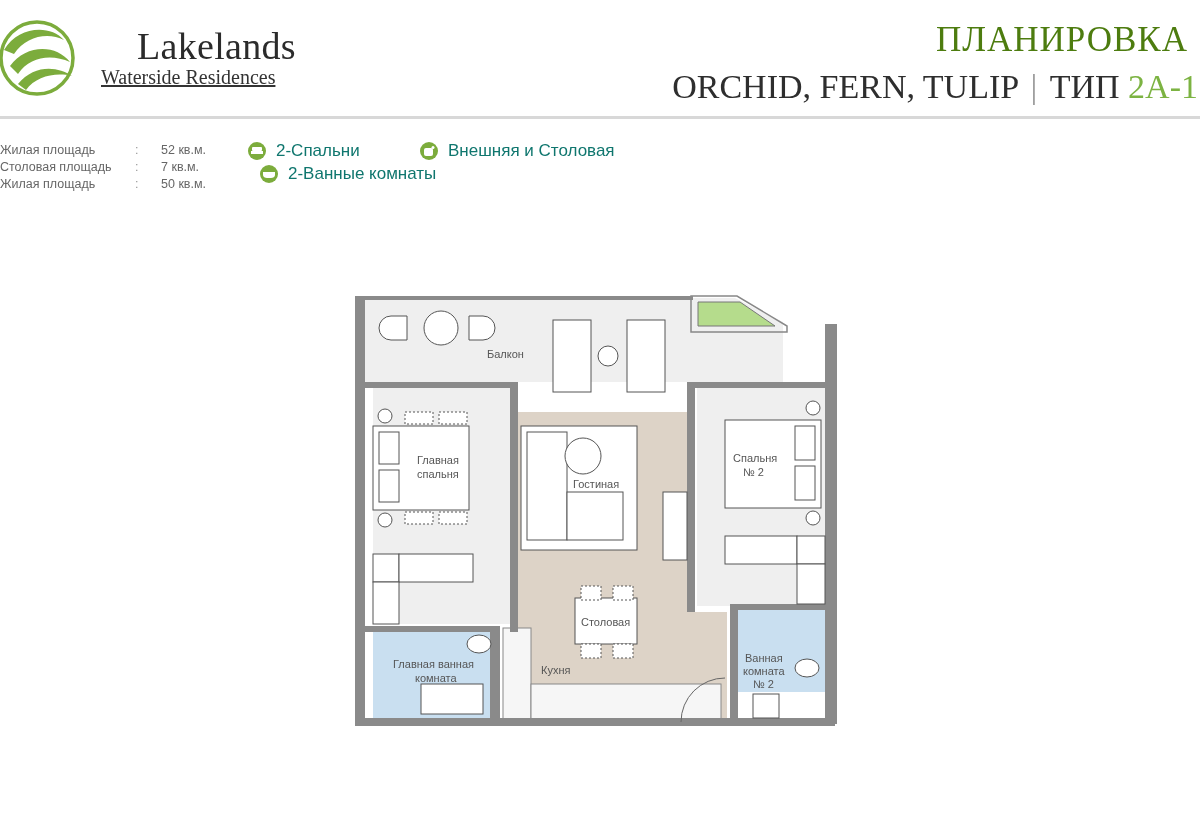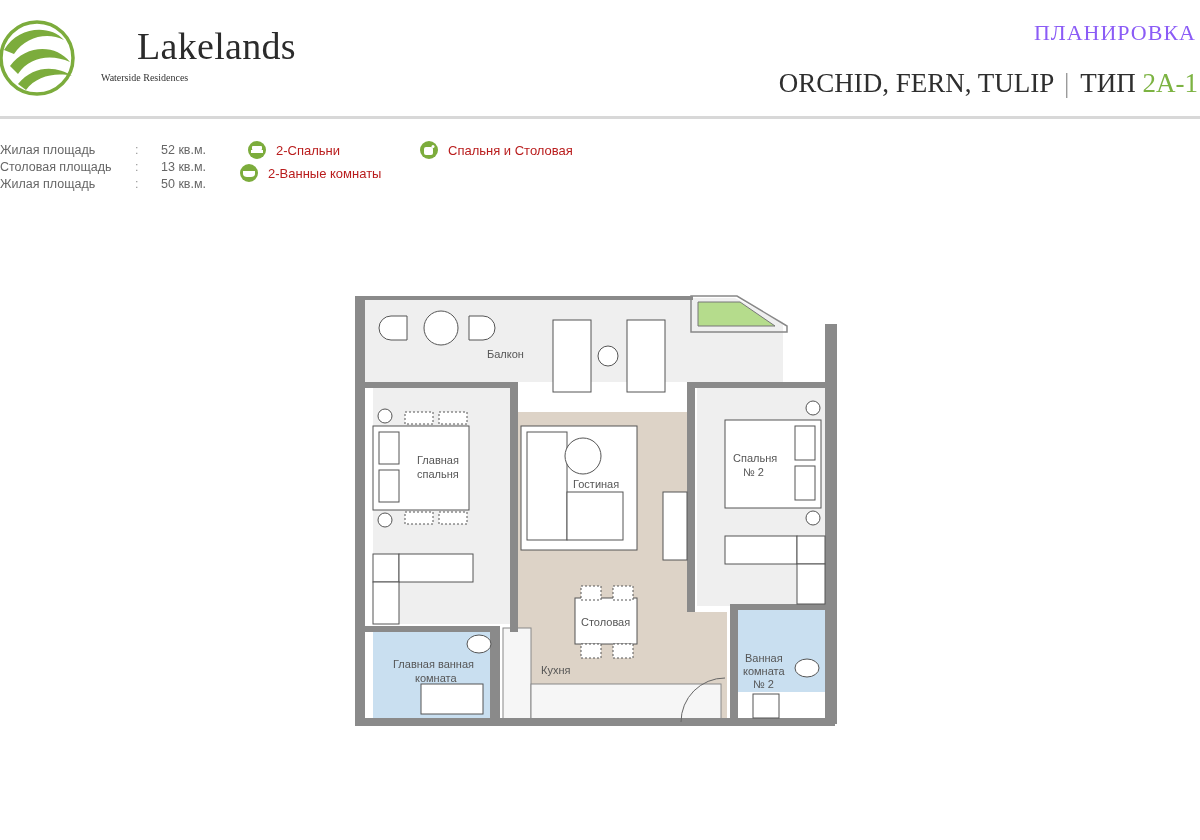--- a/index.html
+++ b/index.html
@@ -1,30 +1,30 @@
 <!DOCTYPE html>
 <html><head>
 <meta charset="utf-8">
 <style>
   html,body{margin:0;padding:0;background:#ffffff;}
   body{width:1200px;height:840px;position:relative;overflow:hidden;font-family:"Liberation Sans",sans-serif;color:#444;}
   .logo-mark{position:absolute;left:0;top:14px;width:78px;height:84px;}
   .brand-name{position:absolute;left:100px;top:24px;font-family:Liberation Serif, serif;font-size:38px;color:#2b2b2b;letter-spacing:0.3px;margin-left:37px;}
-  .brand-sub{position:absolute;left:101px;top:72px;font-family:"Liberation Serif",serif;font-size:10px;color:#333;}
-  .title-main{position:absolute;right:4px;top:20px;font-family:"Liberation Serif",serif;font-size:22px;color:#8b5cf6;letter-spacing:1px;}
-  .title-sub{position:absolute;right:2px;top:68px;font-family:"Liberation Serif",serif;font-size:27px;color:#2e2e2e;white-space:nowrap;margin-left:28px;}
+  .brand-sub{position:absolute;left:101px;top:66px;font-family:"Liberation Serif",serif;font-size:20px;color:#333;text-decoration:underline;}
+  .title-main{position:absolute;right:12px;top:20px;font-family:"Liberation Serif",serif;font-size:35px;color:#4d7c0f;letter-spacing:1px;}
+  .title-sub{position:absolute;right:2px;top:68px;font-family:"Liberation Serif",serif;font-size:34px;color:#2e2e2e;white-space:nowrap;margin-left:28px;}
   .title-sub .sep{color:#999;font-weight:normal;margin:0 4px;}
   .title-sub .type-code{color:#7cb342;}
   .divider{position:absolute;left:0;top:116px;width:1200px;height:3px;background:#d8d8d8;}
   .specs{position:absolute;left:0;top:142px;font-size:12.5px;color:#666;line-height:17px;}
   .spec-row{display:flex;}
   .spec-label{width:135px;}
   .spec-colon{width:26px;color:#999;}
   .spec-value{width:90px;}
-  .feature{position:absolute;display:flex;align-items:center;font-size:13px;color:#b91c1c;}
+  .feature{position:absolute;display:flex;align-items:center;font-size:17px;color:#0f766e;}
   .ficon{width:18px;height:18px;border-radius:50%;background:#7cac3c;margin-right:10px;position:relative;}
   .ficon svg{position:absolute;left:3px;top:4px;}
   .plan{position:absolute;left:355px;top:292px;width:490px;height:440px;}
   .lbl{font-family:"Liberation Sans",sans-serif;font-size:11px;fill:#555;}
 </style>
 </head>
 <body>
 
 <svg class="logo-mark" viewBox="0 0 78 84">
   <circle cx="37" cy="44" r="36" fill="none" stroke="#7cac3c" stroke-width="3.5"></circle>
@@ -47,54 +47,54 @@
 
 <div class="specs">
   <div class="spec-row">
     <span class="spec-label">Жилая площадь</span>
     <span class="spec-colon">:</span>
     <span class="spec-value">52 кв.м.</span>
   </div>
   <div class="spec-row">
     <span class="spec-label">Столовая площадь</span>
     <span class="spec-colon">:</span>
-    <span class="spec-value">13 кв.м.</span>
+    <span class="spec-value">7 кв.м.</span>
   </div>
   <div class="spec-row">
     <span class="spec-label">Жилая площадь</span>
     <span class="spec-colon">:</span>
     <span class="spec-value">50 кв.м.</span>
   </div>
 </div>
 
 <div class="feature" style="left:248px;top:141px;">
   <span class="ficon">
     <svg width="12" height="10" viewBox="0 0 12 10">
         <rect x="1" y="1" width="10" height="4" rx="1" fill="#fff"></rect>
         <rect x="0" y="5" width="12" height="3" fill="#fff"></rect>
       </svg>
   </span>
   <span>2-Спальни</span>
 </div>
-<div class="feature" style="left:240px;top:164px;">
+<div class="feature" style="left:260px;top:164px;">
   <span class="ficon">
     <svg width="12" height="10" viewBox="0 0 12 10">
         <path d="M0 3 H12 V6 C12 8 10 9 8 9 H4 C2 9 0 8 0 6 Z" fill="#fff"></path>
       </svg>
   </span>
   <span>2-Ванные комнаты</span>
 </div>
 <div class="feature" style="left:420px;top:141px;">
   <span class="ficon">
     <svg width="12" height="11" viewBox="0 0 12 11">
         <rect x="1" y="2" width="9" height="8" rx="2" fill="#fff"></rect>
         <circle cx="10" cy="1.5" r="1.5" fill="#fff"></circle>
       </svg>
   </span>
-  <span>Спальня и Столовая</span>
+  <span>Внешняя и Столовая</span>
 </div>
 
 <svg class="plan" viewBox="0 0 490 440">
 
   <path d="M8 6 H380 L428 30 V 90 H8 Z" fill="#efefef"></path>
 
   <path d="M343 10 H385 L420 34 H343 Z" fill="#b5dc8c" stroke="#777" stroke-width="1"></path>
   <path d="M336 4 H382 L432 34 V 40 H336 Z" fill="none" stroke="#888" stroke-width="1.5"></path>
 
   <rect x="18" y="96" width="142" height="236" fill="#efefef"></rect>

